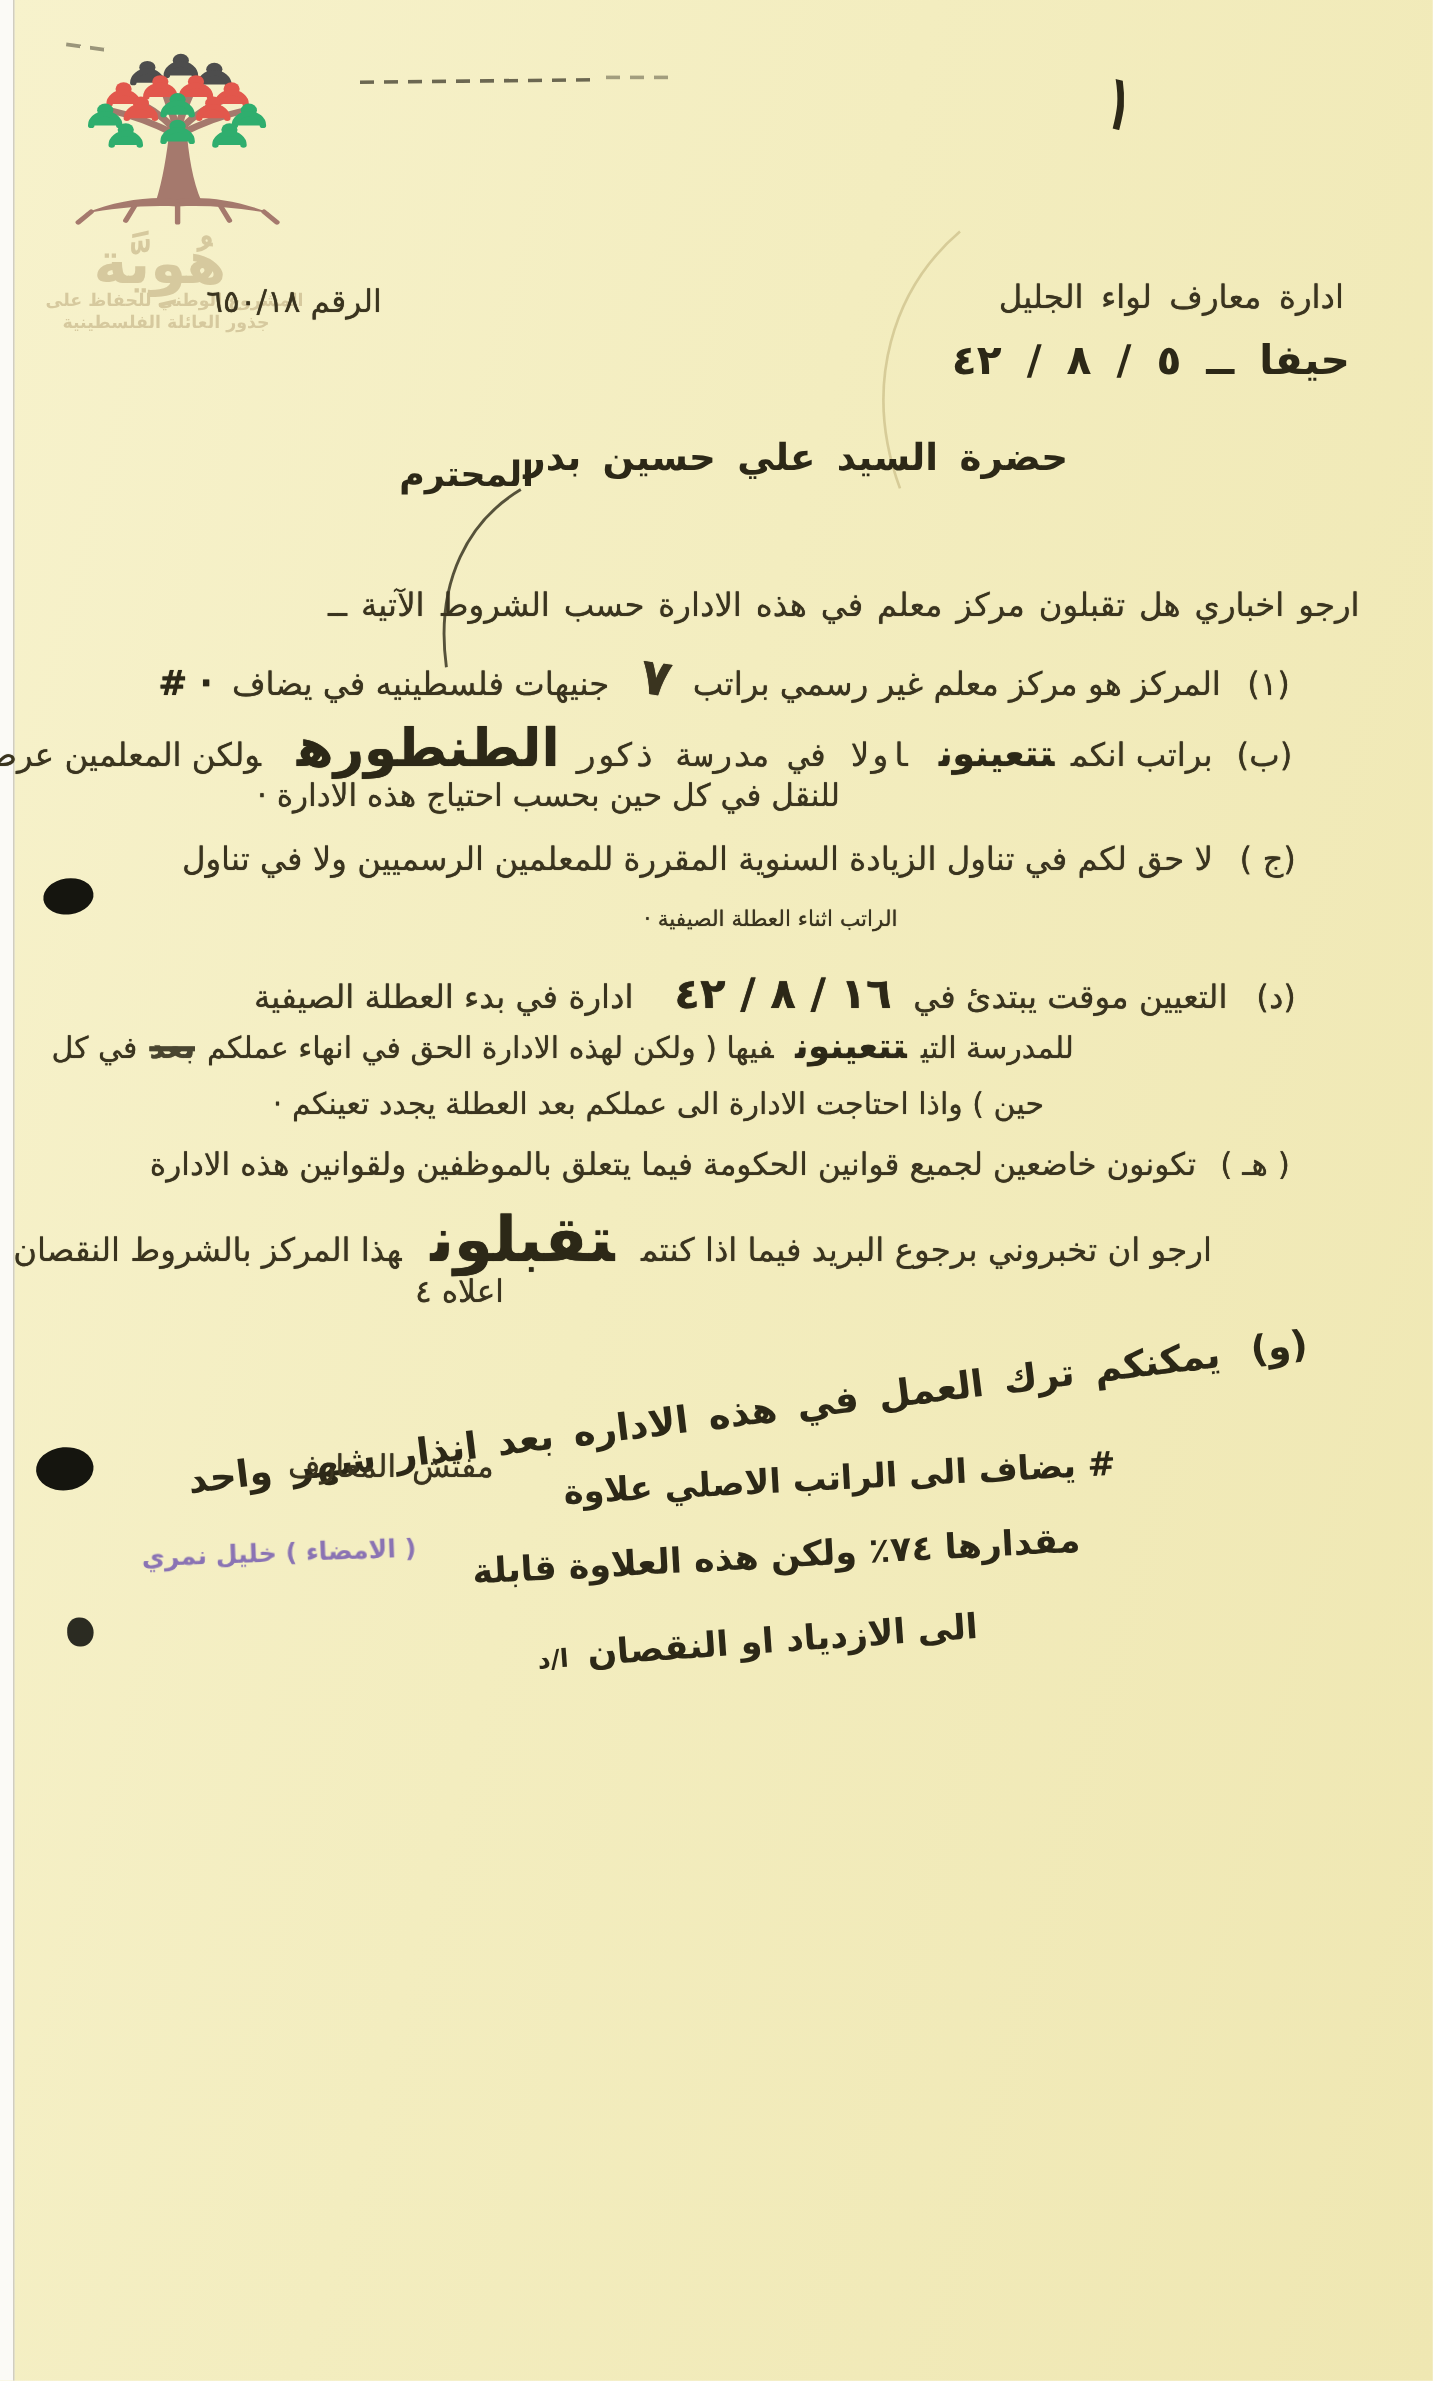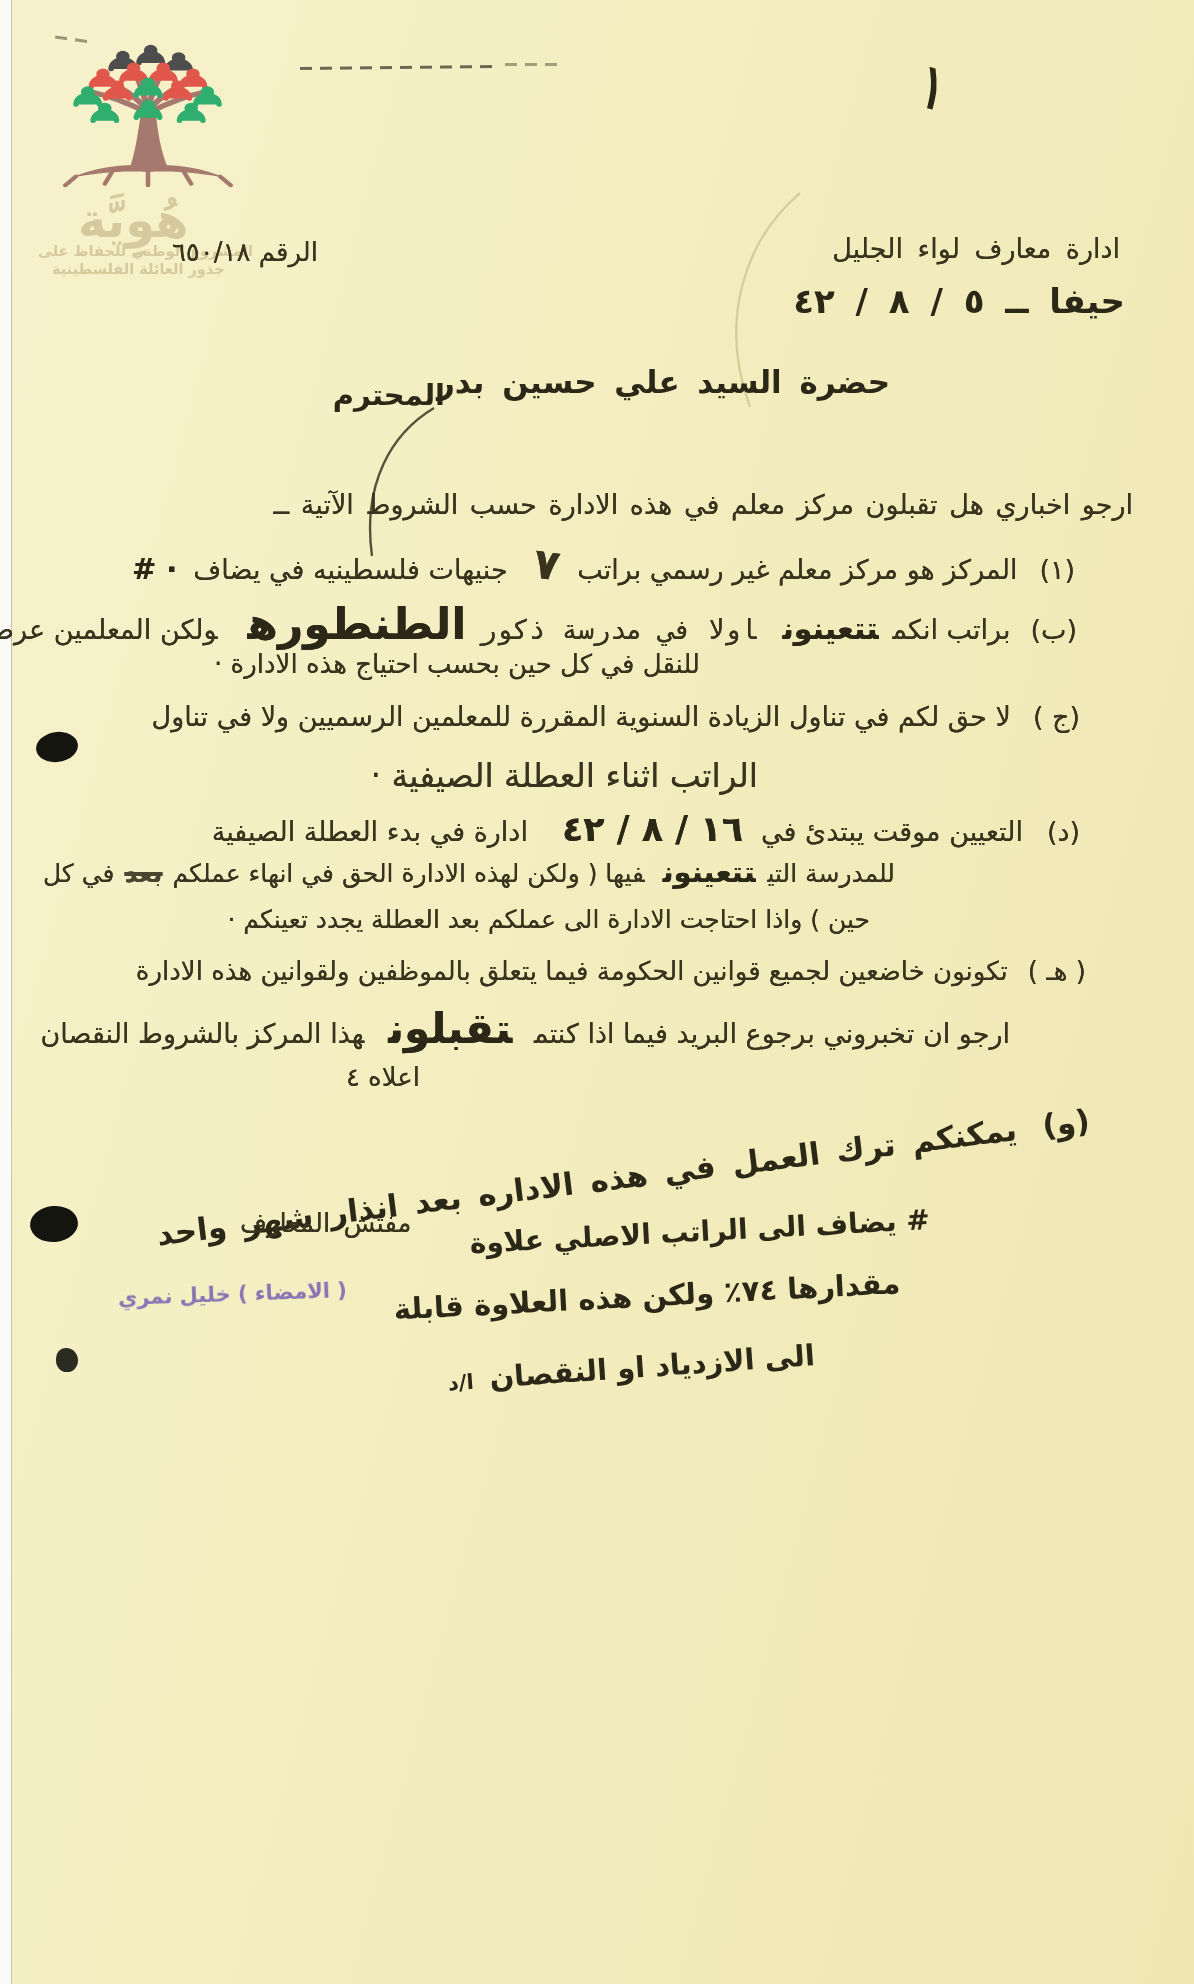--- a/index.html
+++ b/index.html
@@ -115,35 +115,35 @@
 </div>
 
 <div class="line typed" style="right:117px;top:598px;font-size:27px;">
   <span style="margin-left:20px;">(ب)</span><span style="margin-left:14px;">براتب انكم</span><span class="hand" style="font-size:30px;margin-left:26px;">تتعينون</span><span style="margin-left:14px;font-family:Liberation Mono, monospace;">اولا في مدرسة ذكور</span><span class="hand" style="font-size:44px;margin-left:30px;">الطنطوره</span><span>ولكن المعلمين عرضة</span>
 </div>
 <div class="line typed" style="right:494px;top:649px;font-size:26px;">للنقل في كل حين بحسب احتياج هذه الادارة ·</div>
 
 <div class="line typed" style="right:114px;top:701px;font-size:27px;">
   <span style="margin-left:22px;">(ج )</span><span>لا حق لكم في تناول الزيادة السنوية المقررة للمعلمين   الرسميين   ولا في تناول</span>
 </div>
-<div class="line typed" style="right:436px;top:756px;font-size:33px;">الراتب اثناء العطلة الصيفية ·</div>
+<div class="line typed" style="right:446px;top:756px;font-size:18px;">الراتب اثناء العطلة الصيفية ·</div>
 
 <div class="line typed" style="right:114px;top:809px;font-size:27px;">
   <span style="margin-left:24px;">(د)</span><span style="margin-left:18px;">التعيين موقت يبتدئ في</span><span class="hand" style="font-size:35px;margin-left:34px;">١٦ / ٨ / ٤٢</span><span>ادارة في بدء العطلة الصيفية</span>
 </div>
 <div class="line typed" style="right:299px;top:855px;font-size:25px;">
   <span style="margin-left:12px;">للمدرسة التي</span><span class="hand" style="font-size:29px;margin-left:18px;">تتعينون</span><span style="margin-left:10px;">فيها ( ولكن لهذه الادارة الحق في انهاء عملكم</span><span class="struck hand" style="margin-left:10px;">بعد</span><span>في كل</span>
 </div>
 <div class="line typed" style="right:324px;top:905px;font-size:25px;">حين ) واذا احتاجت الادارة الى عملكم   بعد العطلة يجدد تعينكم   ·</div>
 
-<div class="line typed" style="right:108px;top:956px;font-size:26px;">
+<div class="line typed" style="right:119px;top:956px;font-size:26px;">
   <span style="margin-left:20px;">( هـ )</span><span>تكونون خاضعين  لجميع قوانين الحكومة فيما  يتعلق بالموظفين ولقوانين هذه الادارة</span>
 </div>
 <div class="line typed" style="right:184px;top:1004px;font-size:27px;">
-  <span style="margin-left:22px;">ارجو ان تخبروني برجوع البريد فيما اذا كنتم</span><span class="hand" style="font-size:42px;margin-left:24px;">تقبلون</span><span>هذا المركز بالشروط النقصان</span>
+  <span style="margin-left:22px;">ارجو ان تخبروني برجوع البريد فيما اذا كنتم</span><span class="hand" style="font-size:52px;margin-left:24px;">تقبلون</span><span>هذا المركز بالشروط النقصان</span>
 </div>
 <div class="line typed" style="right:774px;top:1062px;font-size:26px;">اعلاه ٤</div>
 
 <div class="line hand" style="right:104px;top:1102px;font-size:31px;transform:rotate(-7deg);transform-origin:right center;word-spacing:6px;">
   <span style="margin-left:26px;">(و)</span><span>يمكنكم ترك العمل في هذه الاداره  بعد انذار شهر واحد</span>
 </div>
 
 <div class="line hand" style="right:264px;top:1203px;font-size:28px;transform:rotate(-3deg);transform-origin:right center;">#  يضاف الى الراتب الاصلي علاوة</div>
 <div class="line hand" style="right:294px;top:1266px;font-size:29px;transform:rotate(-3deg);transform-origin:right center;">مقدارها ٧٤٪  ولكن هذه العلاوة قابلة</div>
 <div class="line hand" style="right:379px;top:1338px;font-size:29px;transform:rotate(-4deg);transform-origin:right center;">

